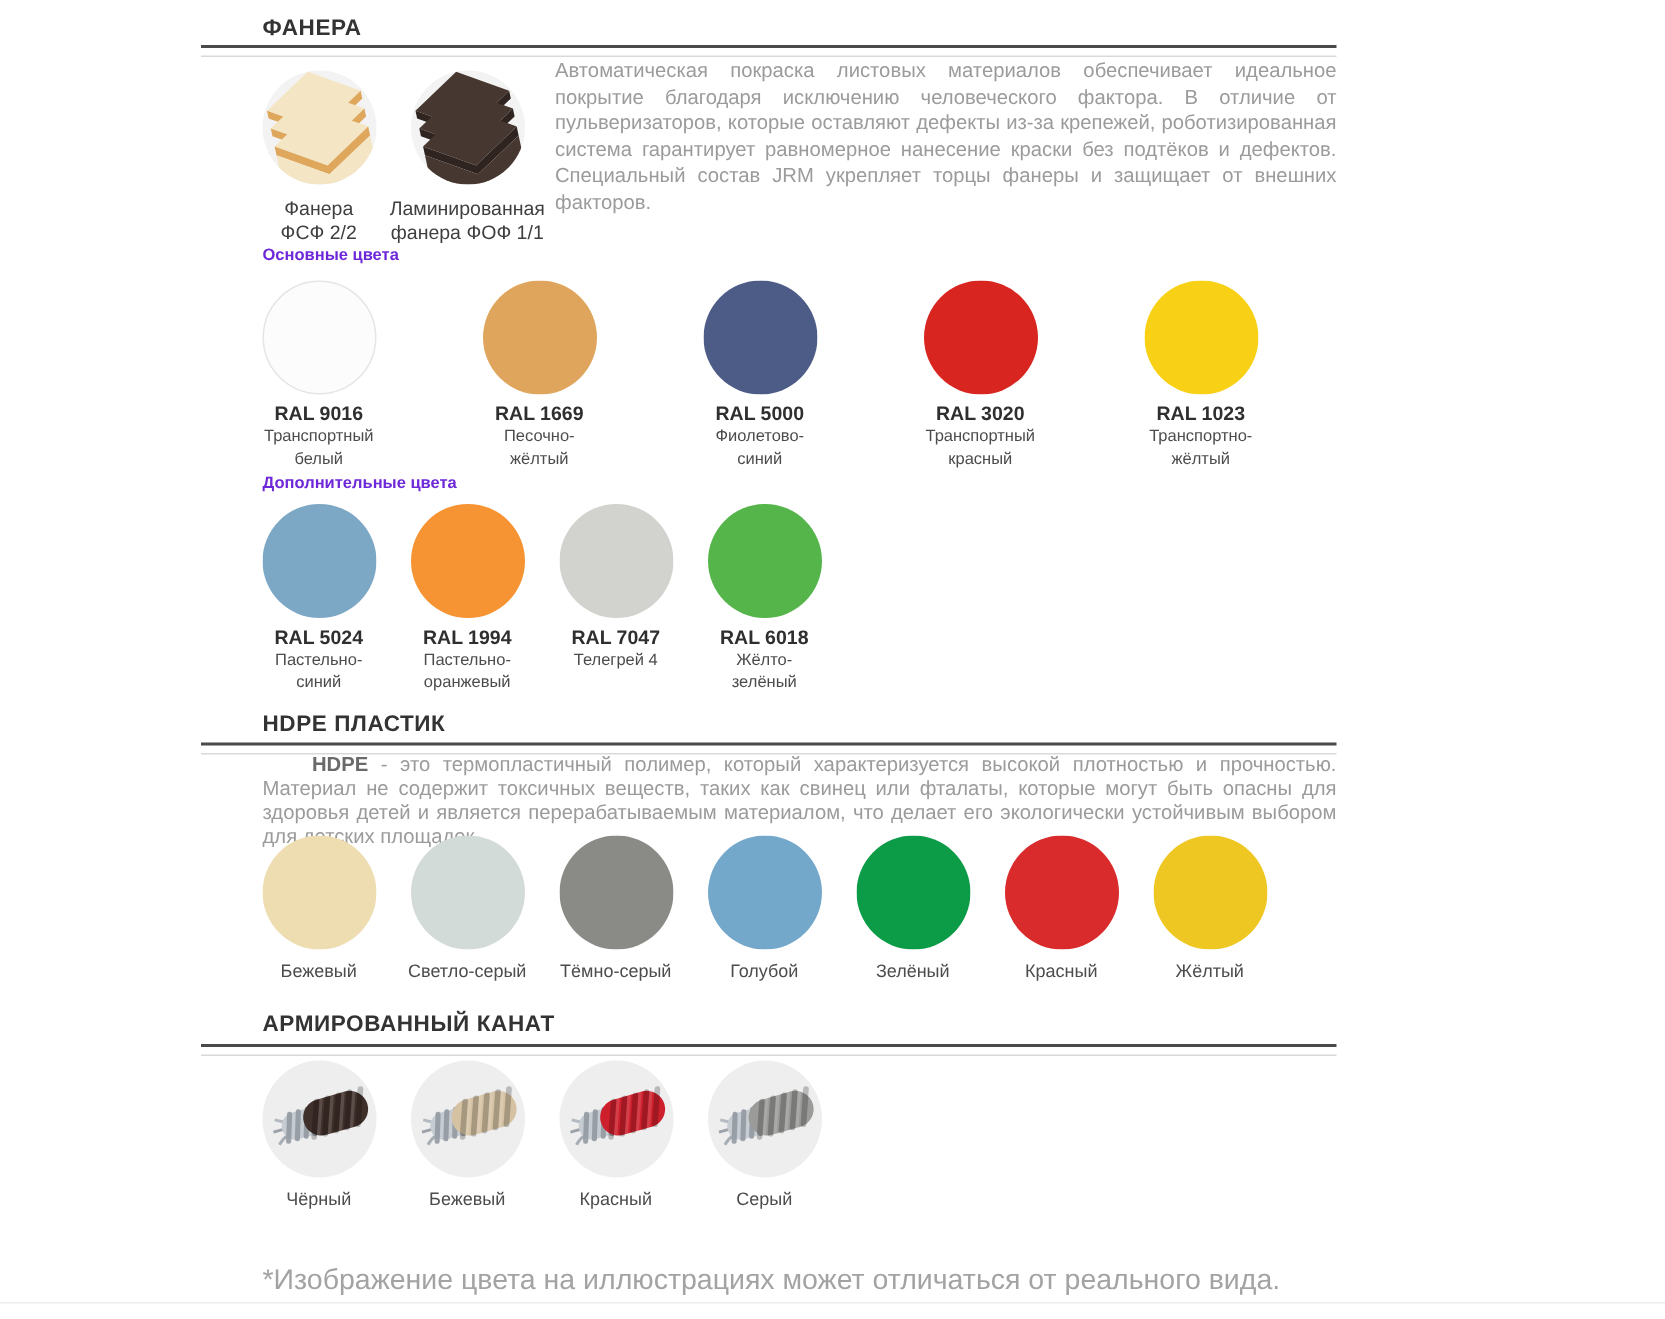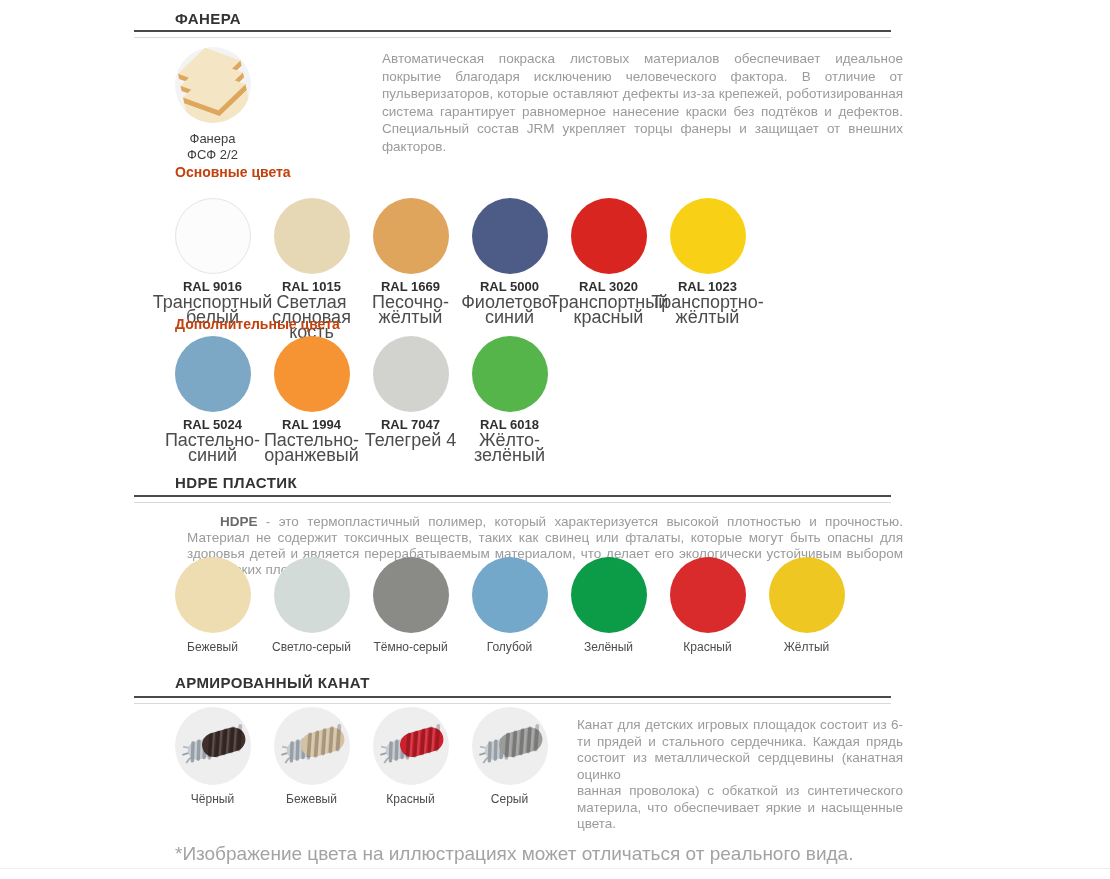--- a/index.html
+++ b/index.html
@@ -8,33 +8,33 @@
     font-family:"Liberation Sans",sans-serif;
   }
   .section-title{
     position:absolute;font-size:15px;font-weight:bold;color:#333333;letter-spacing:.4px;
   }
   .rule{
     position:absolute;left:134px;width:757px;height:5px;
     border-top:2px solid #4a4a4a;border-bottom:1px solid #d9d9d9;
   }
   .para{
-    position:absolute;margin:12px;color:#9b9b9b;font-size:13.5px;line-height:17.5px;
+    position:absolute;margin:0;color:#9b9b9b;font-size:13.5px;line-height:17.5px;
     text-align:justify;
   }
   .pre{white-space:pre-line;}
-  .sub-title{position:absolute;font-size:14px;font-weight:bold;color:#c2410c;text-align:right;}
+  .sub-title{position:absolute;font-size:11px;font-weight:bold;color:#6d28d9;text-align:right;}
   .row{position:absolute;left:163px;display:flex;}
   .cell{width:99px;display:flex;flex-direction:column;align-items:center;flex:0 0 99px;}
   .swatch{
     width:76px;height:76px;border-radius:50%;box-sizing:border-box;
     border:1px solid transparent;flex:0 0 auto;
   }
   .swatch-code{margin-top:5px;font-size:13px;font-weight:bold;color:#2f2f2f;text-align:center;}
-  .swatch-name{margin-top:1px;font-size:18px;color:#4c4c4c;text-align:center;line-height:15px;}
+  .swatch-name{margin-top:1px;font-size:11px;color:#4c4c4c;text-align:center;line-height:15px;}
   .single-name{margin-top:7px;font-size:12px;color:#4c4c4c;text-align:center;}
   .material-circle{
     width:76px;height:76px;border-radius:50%;overflow:hidden;background:#f3f3f3;flex:0 0 auto;
   }
   .material-circle svg{display:block;width:76px;height:76px;}
   .rope-circle{
     width:76px;height:78px;border-radius:50%;overflow:hidden;background:#eeeeee;flex:0 0 auto;
   }
   .rope-circle svg{display:block;width:76px;height:78px;}
   .material-label{margin-top:8px;font-size:13px;color:#3f3f3f;text-align:center;line-height:16px;}
@@ -63,41 +63,52 @@
               <polygon points="50,32 92,58 50,84 8,58" fill="#F4E6C4"></polygon>
               <polygon points="8,58 50,84 92,58 92,66 50,92 8,66" fill="#DFA75C"></polygon>
               <polygon points="8,66 50,92 92,66 92,112 8,112" fill="#F4E6C4"></polygon>
             </g>
           </svg>
         </div>
         <div class="material-label pre">Фанера
 ФСФ 2/2</div>
       </div>
 
+      <div class="cell">
+        <div class="material-circle">
+          <svg viewBox="0 0 100 100" aria-hidden="true">
+            <g transform="rotate(-12 50 50)">
+              <polygon points="50,0 92,26 50,52 8,26" fill="#463730"></polygon>
+              <polygon points="8,26 50,52 92,26 92,33 50,59 8,33" fill="#2F2420"></polygon>
+              <polygon points="50,16 92,42 50,68 8,42" fill="#463730"></polygon>
+              <polygon points="8,42 50,68 92,42 92,49 50,75 8,49" fill="#2F2420"></polygon>
+              <polygon points="50,32 92,58 50,84 8,58" fill="#463730"></polygon>
+              <polygon points="8,58 50,84 92,58 92,66 50,92 8,66" fill="#2F2420"></polygon>
+              <polygon points="8,66 50,92 92,66 92,112 8,112" fill="#463730"></polygon>
+            </g>
+          </svg>
+        </div>
+        <div class="material-label pre">Ламинированная
+фанера ФОФ 1/1</div>
+      </div>
     </div>
 
   <p class="para" style="left:370px;top:38px;width:521px;">Автоматическая покраска листовых материалов обеспечивает идеальное покрытие благодаря исключению человеческого фактора. В отличие от пульверизаторов, которые оставляют дефекты из-за крепежей, роботизированная система гарантирует равномерное нанесение краски без подтёков и дефектов. Специальный состав JRM укрепляет торцы фанеры и защищает от внешних факторов.</p>
 
   <div class="sub-title" style="left:175px;top:164px;">Основные цвета</div>
 
-  <div class="row" style="top:198px;">
+  <div class="row" style="top:187px;gap:48px;">
 
       <div class="cell">
         <div class="swatch" style="background: rgb(252, 252, 252); border-color: rgb(229, 229, 229);"></div>
         <div class="swatch-code">RAL 9016</div>
         <div class="swatch-name pre">Транспортный
 белый</div>
       </div>
 
-      <div class="cell">
-        <div class="swatch" style="background: rgb(231, 216, 181);"></div>
-        <div class="swatch-code">RAL 1015</div>
-        <div class="swatch-name pre">Светлая
-слоновая кость</div>
-      </div>
 
       <div class="cell">
         <div class="swatch" style="background: rgb(223, 165, 92);"></div>
         <div class="swatch-code">RAL 1669</div>
         <div class="swatch-name pre">Песочно-
 жёлтый</div>
       </div>
 
       <div class="cell">
         <div class="swatch" style="background: rgb(77, 92, 135);"></div>
@@ -332,19 +343,17 @@
                 <rect x="69" y="31" width="3" height="36" rx="1.5" transform="rotate(20 70 49)"></rect>
                 <rect x="79" y="31" width="3" height="36" rx="1.5" transform="rotate(20 80 49)"></rect>
               </g>
             </g>
           </svg>
         </div>
         <div class="single-name">Серый</div>
       </div>
     </div>
 
-  <p class="para pre" style="left:565px;top:705px;width:326px;line-height:16.5px;">Канат для детских игровых площадок состоит из 6-ти прядей и стального сердечника. Каждая прядь состоит из металлической сердцевины (канатная оцинко
-ванная проволока) с обкаткой из синтетического материла, что обеспечивает яркие и насыщенные цвета.</p>
 
   <div class="footnote">*Изображение цвета на иллюстрациях может отличаться от реального вида.</div>
   <div class="bottom-line"></div>
 
 </div>
 
 </body></html>

